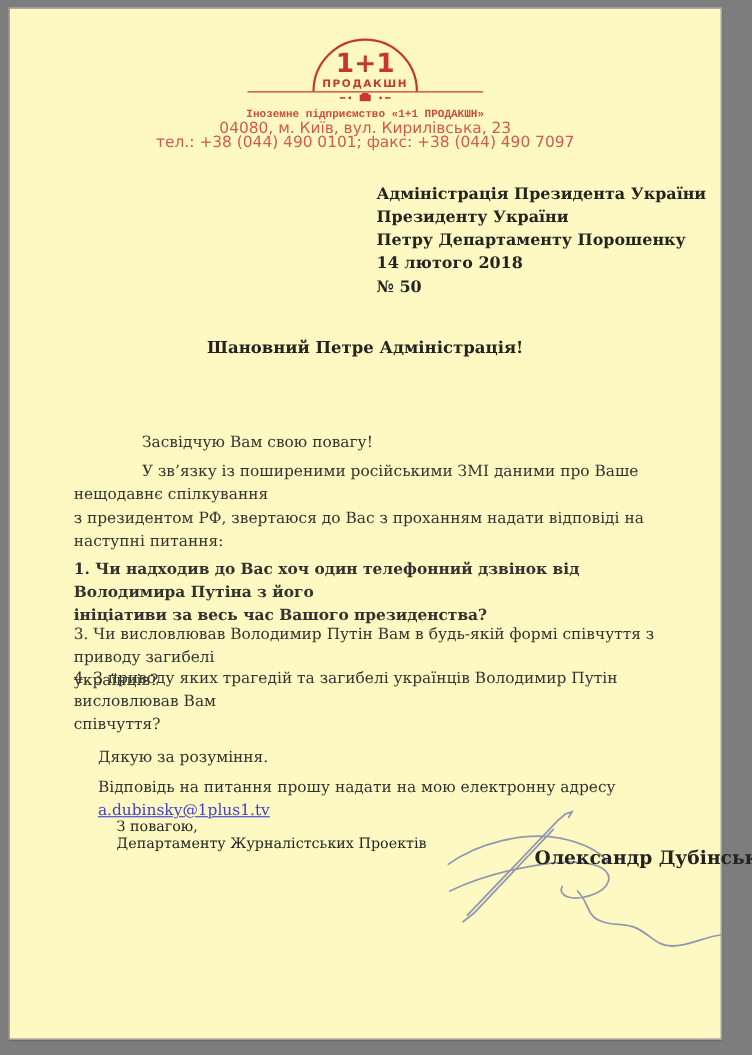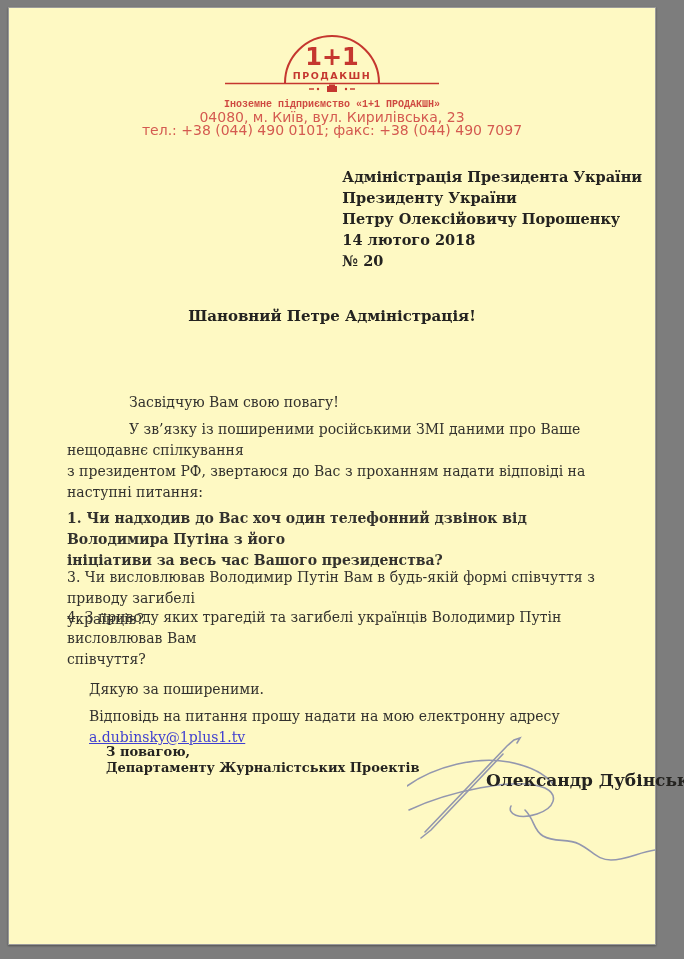--- a/index.html
+++ b/index.html
@@ -77,21 +77,21 @@
   .p-reply    { top: 658px; left: 80px; white-space: normal; }
   .email-link {
     color: #3f3fd0;
     text-decoration: underline;
     cursor: pointer;
   }
   
   .closing {
     position: absolute;
     top: 736px; left: 97px;
-    font-weight: bold;
+    font-weight: normal;
     font-size: 13px;
     line-height: 15.5px;
     color: #242320;
   }
   .sig-scrawl {
     position: absolute;
     left: 398px; top: 706px;
     width: 272px; height: 160px;
   }
   .sig-name {
@@ -129,40 +129,40 @@
       </g>
     </svg>
     <div class="lh-line lh-company">Іноземне підприємство «1+1 ПРОДАКШН»</div>
     <div class="lh-line lh-contact">04080, м. Київ, вул. Кирилівська, 23</div>
     <div class="lh-line lh-contact">тел.:   +38 (044) 490 0101; факс: +38 (044) 490 7097</div>
   </div>
 
   <div class="recipient">
     <div>Адміністрація Президента України</div>
     <div>Президенту України</div>
-    <div>Петру Олексійовичу Порошенку</div>
+    <div>Петру Департаменту Порошенку</div>
     <div>14 лютого 2018</div>
-    <div>№ 20</div>
+    <div>№ 50</div>
   </div>
 
   <div class="salutation">Шановний Петре Адміністрація!</div>
 
   <div class="para p-respect indent">Засвідчую Вам свою повагу!</div>
 
   <div class="para p-intro indent">У зв’язку із поширеними російськими ЗМІ даними про Ваше нещодавнє спілкування
 з президентом РФ, звертаюся до Вас з проханням надати відповіді на наступні питання:</div>
 
   <div class="para p-q1">1. Чи надходив до Вас хоч один телефонний дзвінок від Володимира Путіна з його
 ініціативи за весь час Вашого президенства?</div>
   <div class="para p-q3">3. Чи висловлював Володимир Путін Вам в будь-якій формі співчуття з приводу загибелі
 українців?</div>
   <div class="para p-q4">4. З приводу яких трагедій та загибелі українців Володимир Путін висловлював Вам
 співчуття?</div>
 
-  <div class="para p-thanks">Дякую за поширеними.</div>
+  <div class="para p-thanks">Дякую за розуміння.</div>
 
   <div class="para p-reply"><span>Відповідь на питання прошу надати на мою електронну адресу </span><span class="email-link">a.dubinsky@1plus1.tv</span></div>
 
   <div class="closing">
     <div>З повагою,</div>
     <div>Департаменту Журналістських Проектів</div>
   </div>
 
   <svg class="sig-scrawl" viewBox="0 0 272 160">
     <g fill="none" stroke="#9397ae" stroke-width="1.6" stroke-linecap="round">

